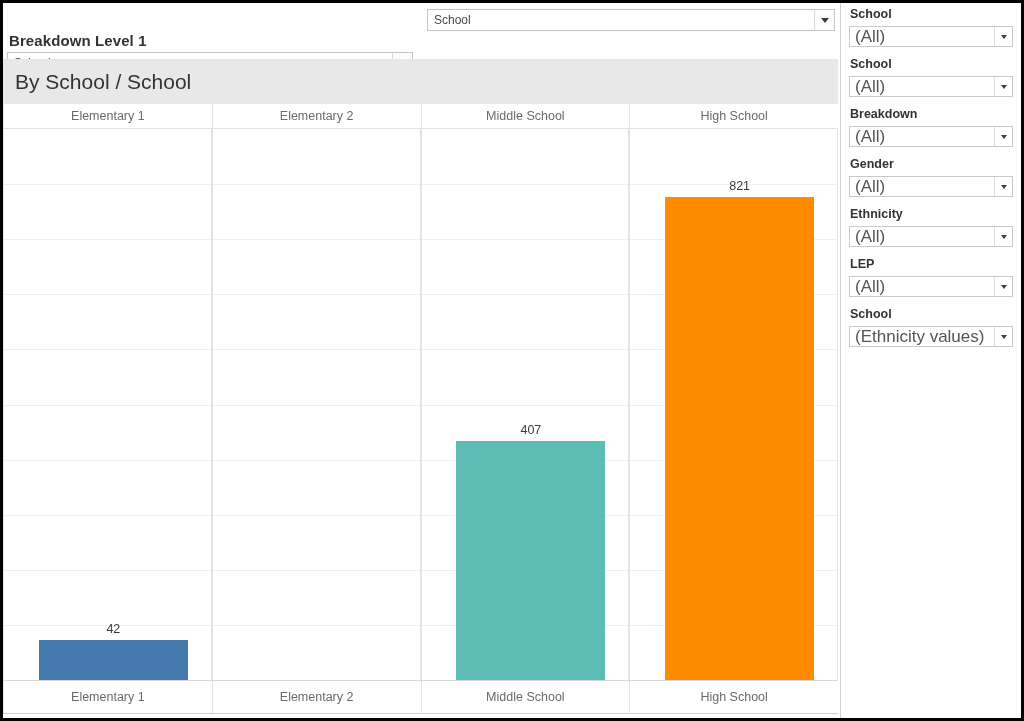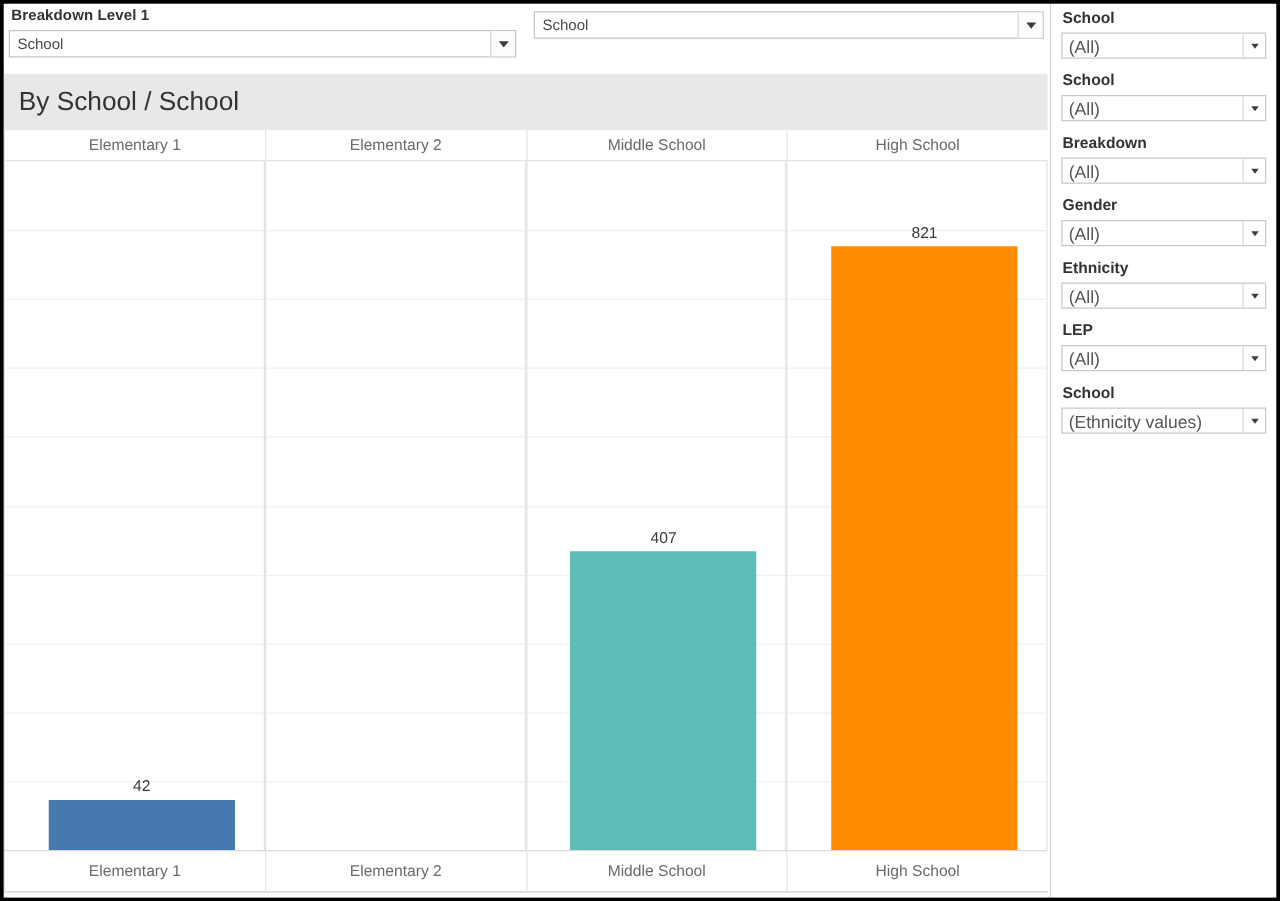--- a/index.html
+++ b/index.html
@@ -20,26 +20,27 @@
 
   
   #topbar {
     position: absolute;
     left: 0; top: 0;
     width: 835px; height: 52px;
     background: #ffffff;
   }
   .bd-group { position: absolute; top: 2px; }
   .bd-label {
-    font-size: 12px;
+    font-size: 15px;
     font-weight: bold;
     color: #333333;
     letter-spacing: 0.1px;
     line-height: 15px;
     padding-left: 2px;
+    margin-top: 28px;
   }
   .bd-select {
     margin-top: 4px;
     height: 22px;
     border: 1px solid #c5c5c5;
     background: #ffffff;
     display: flex;
     align-items: stretch;
   }
   .bd-select .val {
@@ -186,21 +187,21 @@
   .flt-select {
     margin-top: 3px;
     height: 21px;
     border: 1px solid #c9c9c9;
     background: #ffffff;
     display: flex;
     align-items: stretch;
   }
   .flt-select .val {
     flex: 1 1 auto;
-    font-size: 14px;
+    font-size: 17px;
     color: #555555;
     display: flex;
     align-items: center;
     padding-left: 5px;
     white-space: nowrap;
     overflow: hidden;
   }
   .flt-select .arrowbox {
     width: 18px;
     border-left: 1px solid #dcdcdc;

